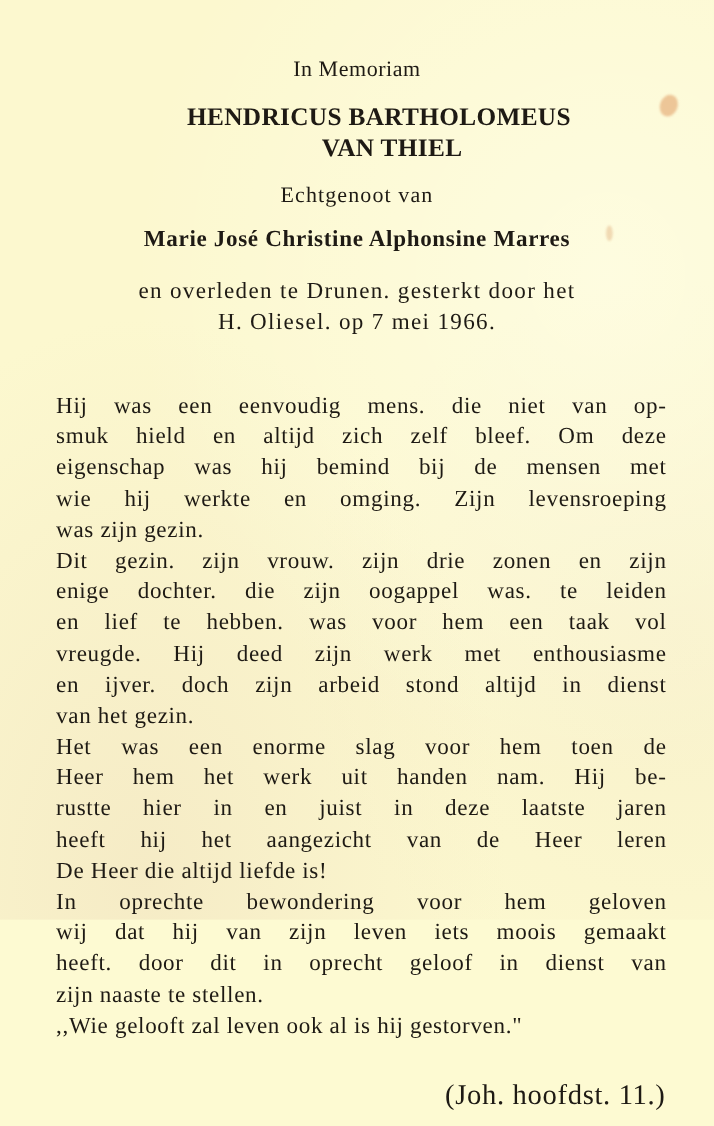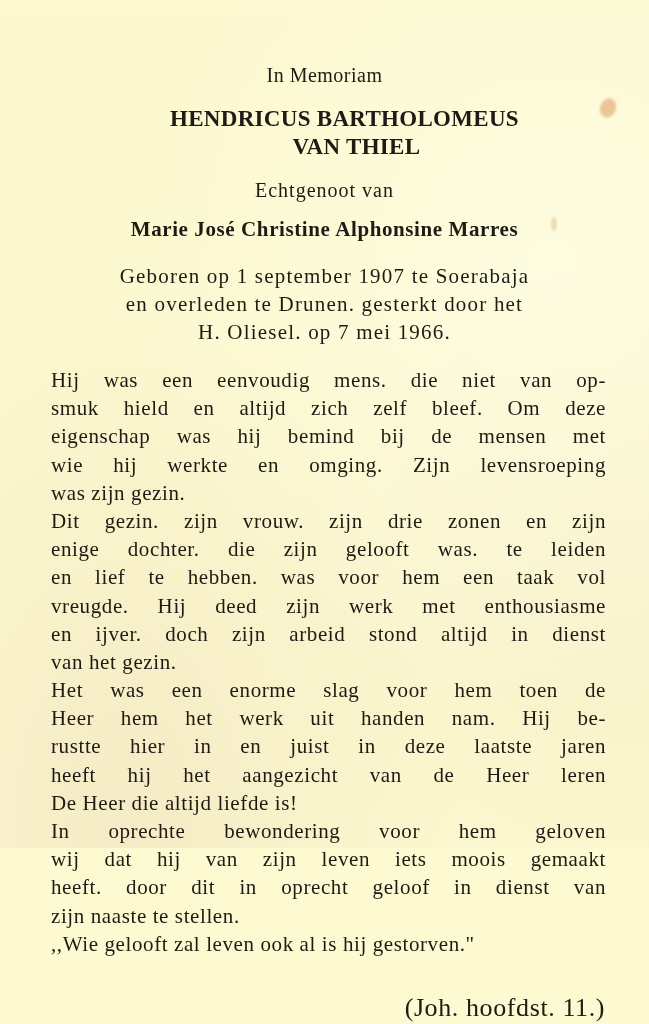--- a/index.html
+++ b/index.html
@@ -10,21 +10,21 @@
       width: 649px;
       height: 1024px;
       overflow: hidden;
       position: relative;
       background: #fdfad2;
       font-family: "Liberation Serif", "DejaVu Serif", serif;
       color: #1e1a14;
     }
     .card {
       position: absolute;
-      left: 0; top: 12px;
+      left: 0; top: 0;
       width: 649px;
       height: 836px;
       background:
         radial-gradient(ellipse at 85% 30%, rgba(255,255,235,0.6) 0%, rgba(255,255,235,0) 55%),
         radial-gradient(ellipse at 20% 95%, rgba(240,225,190,0.55) 0%, rgba(240,225,190,0) 45%),
         radial-gradient(ellipse at 95% 70%, rgba(245,235,200,0.5) 0%, rgba(245,235,200,0) 40%),
         #fcf8cf;
     }
     .stain {
       position: absolute;
@@ -107,33 +107,32 @@
   <div class="stain s1"></div>
   <div class="stain s2"></div>
 
   <div class="header in-memoriam">In Memoriam</div>
   <div class="header name-line name1">HENDRICUS BARTHOLOMEUS</div>
   <div class="header name-line name2">VAN THIEL</div>
   <div class="header spouse-of">Echtgenoot van</div>
   <div class="header spouse-name">Marie José Christine Alphonsine Marres</div>
 
   <div class="header dates">
-    <div>Geboren op 1 september 1907 te Soerabaja</div>
     <div>en overleden te Drunen. gesterkt door het</div>
     <div>H. Oliesel. op 7 mei 1966.</div>
   </div>
 
   <div class="body-text">
     <span class="line">Hij was een eenvoudig mens. die niet van op-</span>
     <span class="line">smuk hield en altijd zich zelf bleef. Om deze</span>
     <span class="line">eigenschap was hij bemind bij de mensen met</span>
     <span class="line">wie hij werkte en omging. Zijn levensroeping</span>
     <span class="line last">was zijn gezin.</span>
     <span class="line">Dit gezin. zijn vrouw. zijn drie zonen en zijn</span>
-    <span class="line">enige dochter. die zijn gelooft was. te leiden</span>
+    <span class="line">enige dochter. die zijn oogappel was. te leiden</span>
     <span class="line">en lief te hebben. was voor hem een taak vol</span>
     <span class="line">vreugde. Hij deed zijn werk met enthousiasme</span>
     <span class="line">en ijver. doch zijn arbeid stond altijd in dienst</span>
     <span class="line last">van het gezin.</span>
     <span class="line">Het was een enorme slag voor hem toen de</span>
     <span class="line">Heer hem het werk uit handen nam. Hij be-</span>
     <span class="line">rustte hier in en juist in deze laatste jaren</span>
     <span class="line">heeft hij het aangezicht van de Heer leren</span>
     <span class="line last">De Heer die altijd liefde is!</span>
     <span class="line">In oprechte bewondering voor hem geloven</span>

